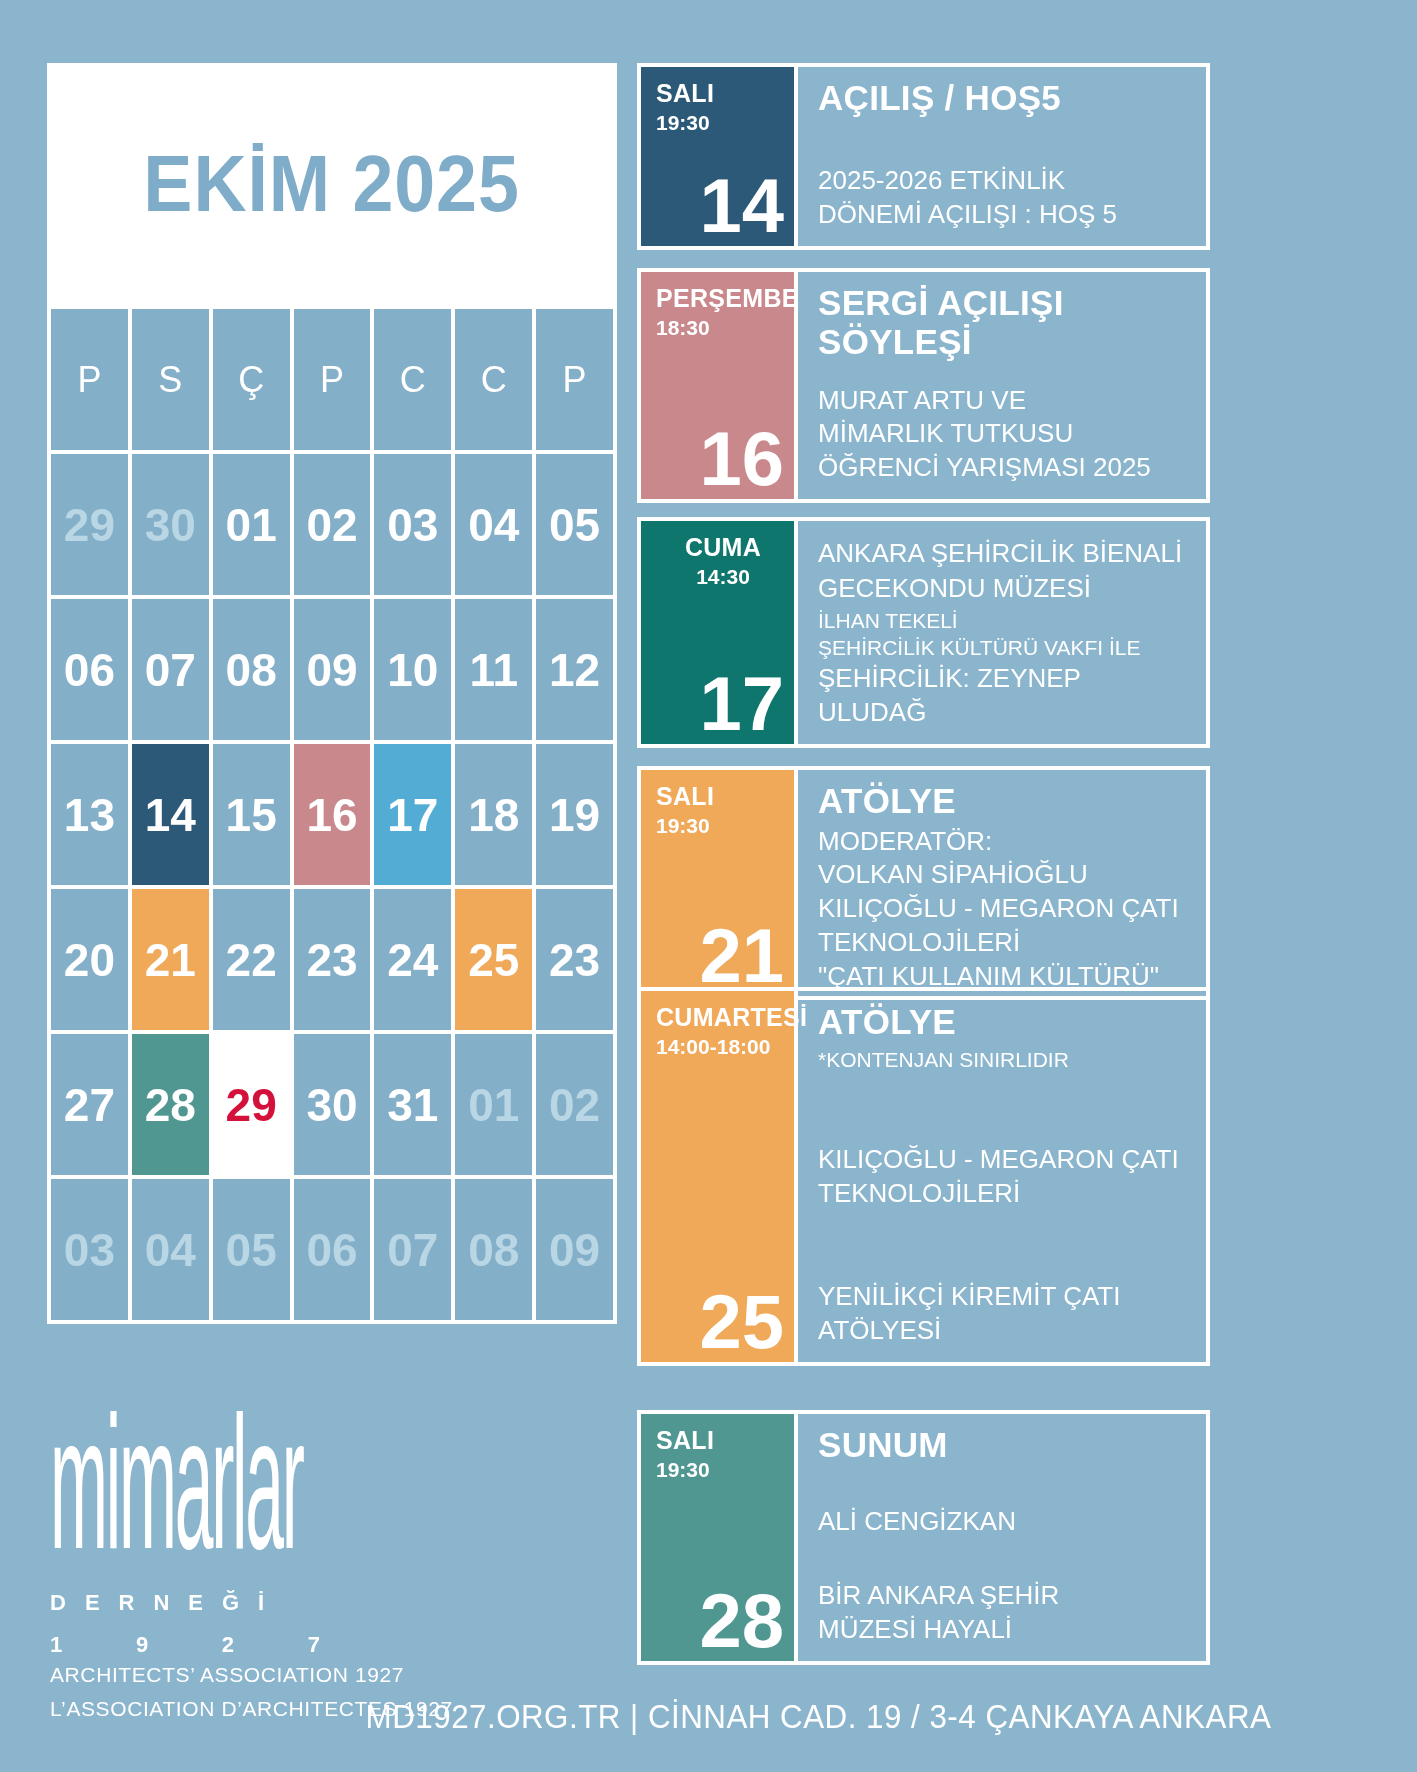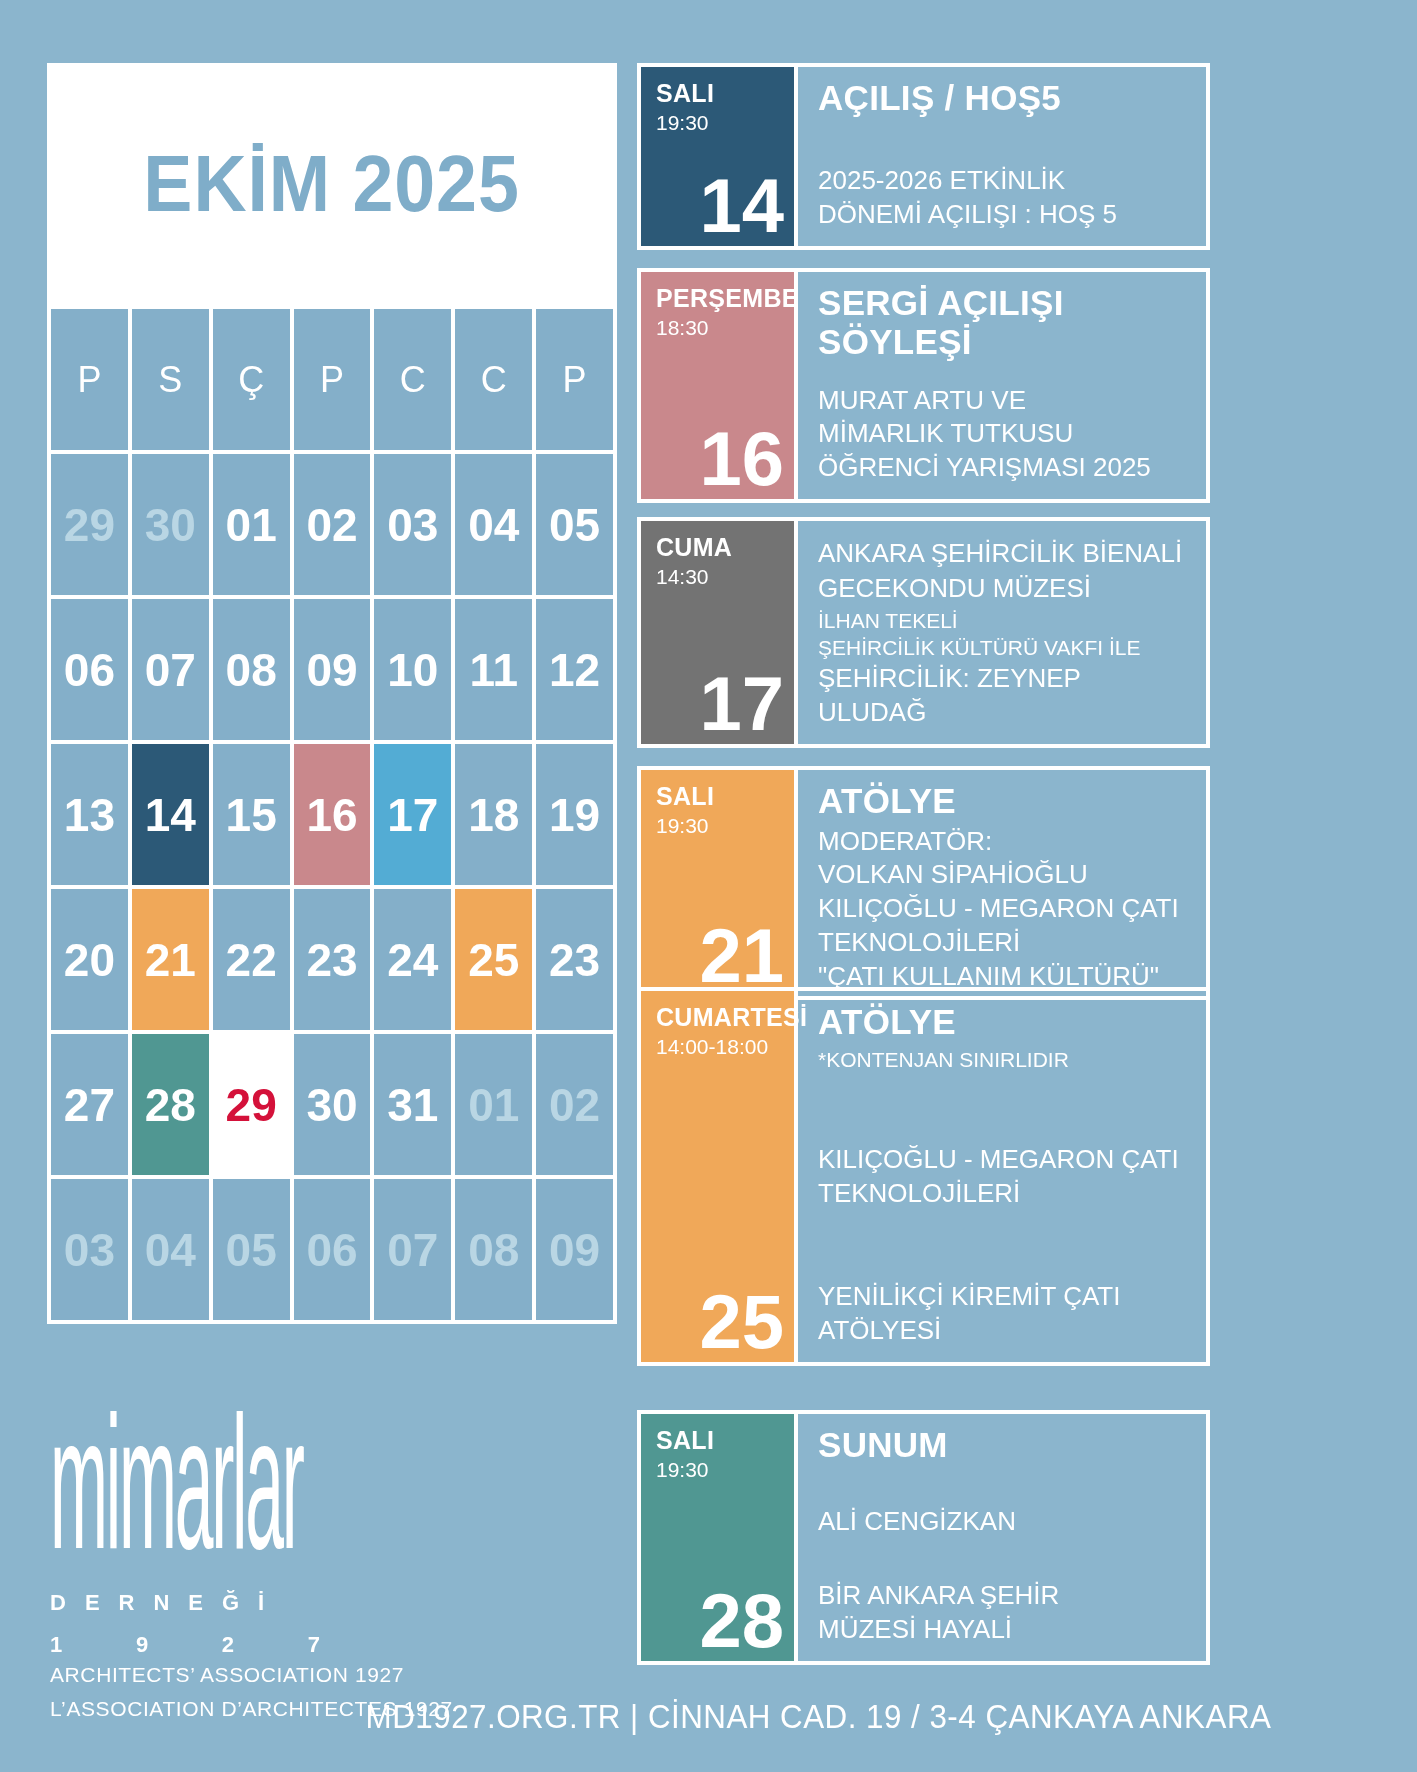--- a/index.html
+++ b/index.html
@@ -32,25 +32,25 @@
   .card:nth-child(1){top:0;height:187px;}
   .card:nth-child(2){top:205px;height:235px;}
   .card:nth-child(3){top:454px;height:231px;}
   .card:nth-child(4){top:703px;height:234px;}
   .card:nth-child(5){top:924px;height:379px;}
   .card:nth-child(6){top:1347px;height:255px;}
   .date-block{flex:0 0 157px;width:157px;position:relative;color:#fff;
               padding:12px 4px 0 15px;box-sizing:border-box;border-right:4px solid #ffffff;}
   .blk-dark{background:#2c5977;}
   .blk-rose{background:#c9888c;}
-  .blk-blue{background:#737373;}
+  .blk-blue{background:#0f766e;text-align:center;}
   .blk-orange{background:#f0a859;}
   .blk-teal{background:#509792;}
   .day-name{font-size:25px;font-weight:bold;letter-spacing:0.3px;white-space:nowrap;}
-  .time{font-size:21px;font-weight:normal;margin-top:3px;white-space:nowrap;}
+  .time{font-size:21px;font-weight:bold;margin-top:3px;white-space:nowrap;}
   .date-num{position:absolute;right:10px;bottom:2px;font-size:76px;font-weight:bold;line-height:1;}
   .card .text{flex:1;color:#fff;display:flex;flex-direction:column;
               padding:12px 14px 14px 20px;box-sizing:border-box;}
   .card .title{font-size:35px;font-weight:bold;line-height:1.1;white-space:pre-line;letter-spacing:0.3px;}
   .group{white-space:pre-line;}
   .group.md{font-size:26px;line-height:1.3;}
   .group.sm{font-size:21px;line-height:1.3;}
   .group.push{margin-top:auto;}
   .group.after{margin-top:4px;}
   

